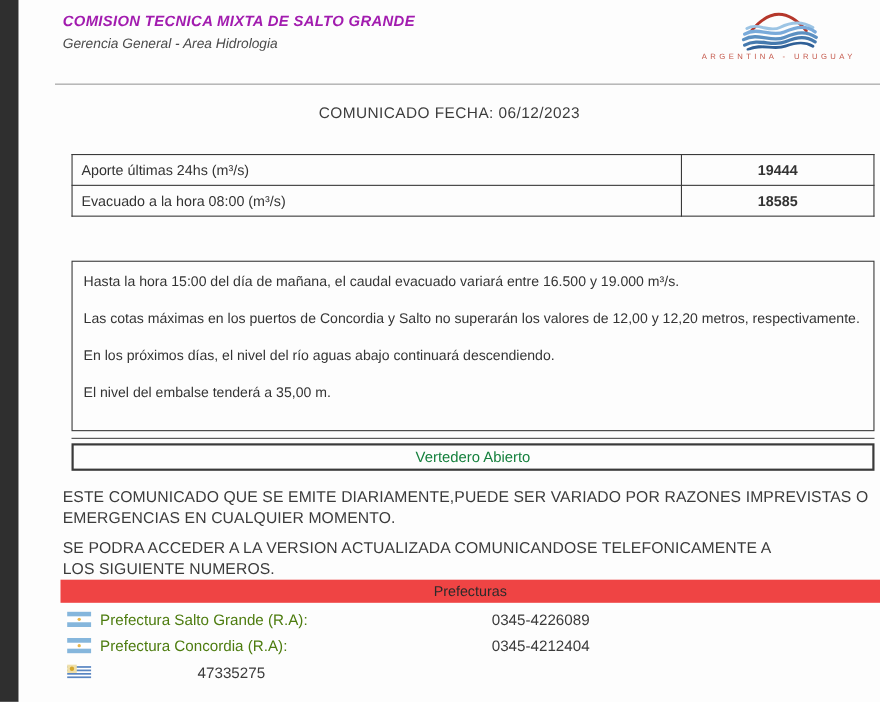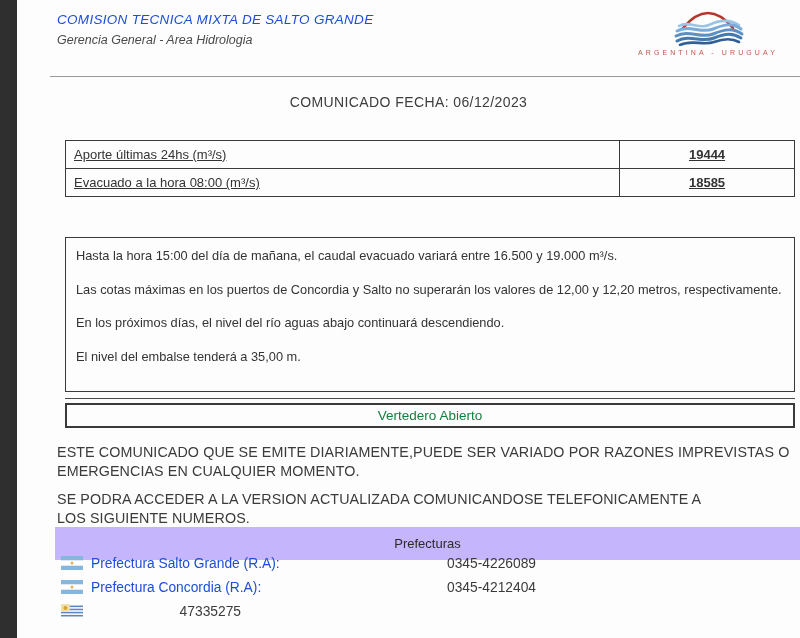--- a/index.html
+++ b/index.html
@@ -5,37 +5,37 @@
   html,body{margin:0;padding:0;background:#ffffff;}
   body{
     width:800px;height:638px;overflow:hidden;position:relative;
     font-family:"Liberation Sans","DejaVu Sans",sans-serif;color:#3a3a3a;
   }
   .edge-strip{position:absolute;left:0;top:0;width:17px;height:638px;background:#2f2f2f;}
   .doc{position:absolute;left:17px;top:0;width:783px;height:638px;background:#fdfdfd;}
 
   
   .org{position:absolute;left:40px;top:12px;}
-  .org-line1{font-style:italic;font-weight:normal;font-size:13.5px;color:#1d4ed8;letter-spacing:.3px;}
+  .org-line1{font-style:italic;font-weight:bold;font-size:13.5px;color:#a21caf;letter-spacing:.3px;}
   .org-line2{font-style:italic;font-size:12.5px;color:#4a4a4a;margin-top:6px;}
 
   .logo{position:absolute;right:8px;top:4px;width:168px;text-align:center;}
   .logo svg{display:block;margin:0 auto;}
   .logo-name{font-size:21px;letter-spacing:1.5px;color:#2e2e2e;margin-top:-2px;white-space:nowrap;}
   .logo-sub{font-size:7px;letter-spacing:3.1px;color:#c4574a;margin-top:3px;white-space:nowrap;}
 
   .header-rule{position:absolute;left:33px;right:0;top:76px;border-top:1px solid #9a9a9a;}
 
   
   .title{position:absolute;left:0;right:0;top:94px;text-align:center;
          font-size:14px;font-weight:500;color:#3d3d3d;letter-spacing:.4px;}
 
   
   .sum-table{position:absolute;left:48px;top:140px;width:730px;border-collapse:collapse;}
-  .sum-table td{border:1.6px solid #3a3a3a;height:25px;font-size:13px;color:#333;text-decoration:underline;}
+  .sum-table td{border:1.6px solid #3a3a3a;height:25px;font-size:13px;color:#333;}
   .sum-table td.lbl{padding-left:8px;width:76%;}
   .sum-table td.val{text-align:center;font-weight:bold;}
 
   
   .bulletin{position:absolute;left:48px;top:237px;width:730px;height:155px;
             border:1.6px solid #3a3a3a;box-sizing:border-box;padding:10px 12px 0 10px;}
   .bulletin p{margin:0 0 17px 0;font-size:12.8px;line-height:1.3;color:#333;}
 
   
   .banner-rule{position:absolute;left:48px;top:398px;width:730px;border-top:1.5px solid #4a4a4a;}
@@ -43,28 +43,28 @@
           border:2px solid #3a3a3a;display:flex;align-items:center;justify-content:center;
           font-size:13.5px;font-weight:normal;color:#15803d;text-align:right;}
 
   
   .disclaimer{position:absolute;left:40px;top:443px;right:8px;}
   .disclaimer p{margin:0 0 9px 0;font-size:14.3px;color:#3b3b3b;line-height:1.32;letter-spacing:.1px;}
   .disclaimer p.p1{max-width:748px;}
   .disclaimer p.p2{max-width:660px;}
 
   
-  .pref-header{position:absolute;left:38px;top:527px;right:0;height:33px;background:#c4b5fd;
+  .pref-header{position:absolute;left:38px;top:527px;right:0;height:21px;background:#ef4444;
                display:flex;align-items:center;justify-content:center;
                font-size:13px;color:#2b2b2b;}
   .pref-rows{position:absolute;left:44px;top:551px;right:0;}
   .pref-row{display:flex;align-items:center;height:24px;}
   .flag{width:22px;height:14px;margin-right:8px;flex:0 0 auto;}
   .flag svg{display:block;width:22px;height:14px;}
-  .pref-label{width:295px;font-size:13.8px;color:#1d4ed8;}
+  .pref-label{width:295px;font-size:13.8px;color:#4d7c0f;}
   .pref-phone{width:150px;text-align:right;font-size:13.8px;color:#3b3b3b;}
 </style>
 </head>
 <body>
 
 <div class="edge-strip"></div>
 
 <div class="doc">
 
   <div class="org">

